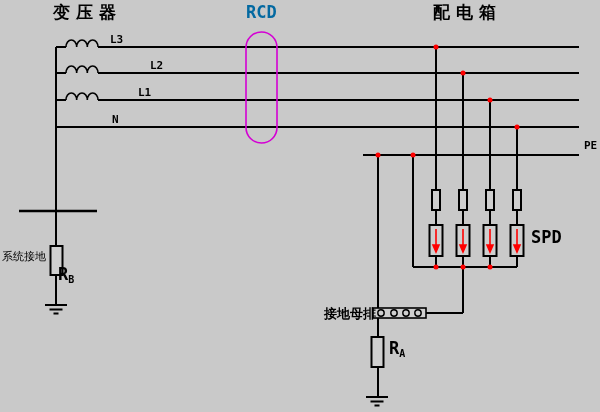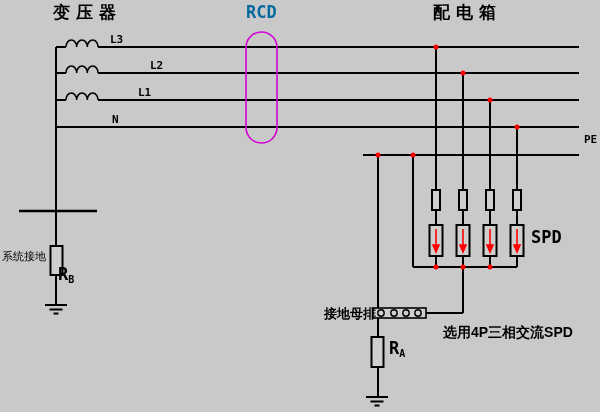--- a/index.html
+++ b/index.html
@@ -105,27 +105,26 @@
 
   <div class="lbl mono magenta" style="left:246px; top:4px; font-size:17px;">RCD</div>
 
   <div class="lbl cjk-big" style="left:433px; top:4px;">配电箱</div>
 
   <div class="lbl mono wire-tag" style="left:110px; top:34px;">L3</div>
   <div class="lbl mono wire-tag" style="left:110px; top:60px;margin-left:40px;">L2</div>
   <div class="lbl mono wire-tag" style="left:110px; top:87px;margin-left:28px;">L1</div>
   <div class="lbl mono wire-tag" style="left:112px; top:114px;">N</div>
 
-  <div class="lbl mono wire-tag" style="left:584px; top:134px;">PE</div>
+  <div class="lbl mono wire-tag" style="left:584px; top:140px;">PE</div>
 
   <div class="lbl" style="left:2px; top:251px; font-size:11px; font-weight:normal;">系统接地</div>
 
   <div class="lbl mono rlbl" style="left:58px; top:266px;"><span>R</span><span class="sub">B</span></div>
 
   <div class="lbl mono rlbl" style="left:389px; top:340px;"><span>R</span><span class="sub">A</span></div>
 
   <div class="lbl red" style="left:324px; top:307px; font-size:13px; font-weight:bold;">接地母排</div>
 
   <div class="lbl mono red" style="left:531px; top:229px; font-size:17px;">SPD</div>
 
-  <div class="lbl red" style="left:443px; top:325px; font-size:14px; font-weight:bold;">选用4P三相交流SPD</div>
 
 </div>
 
 </body></html>

